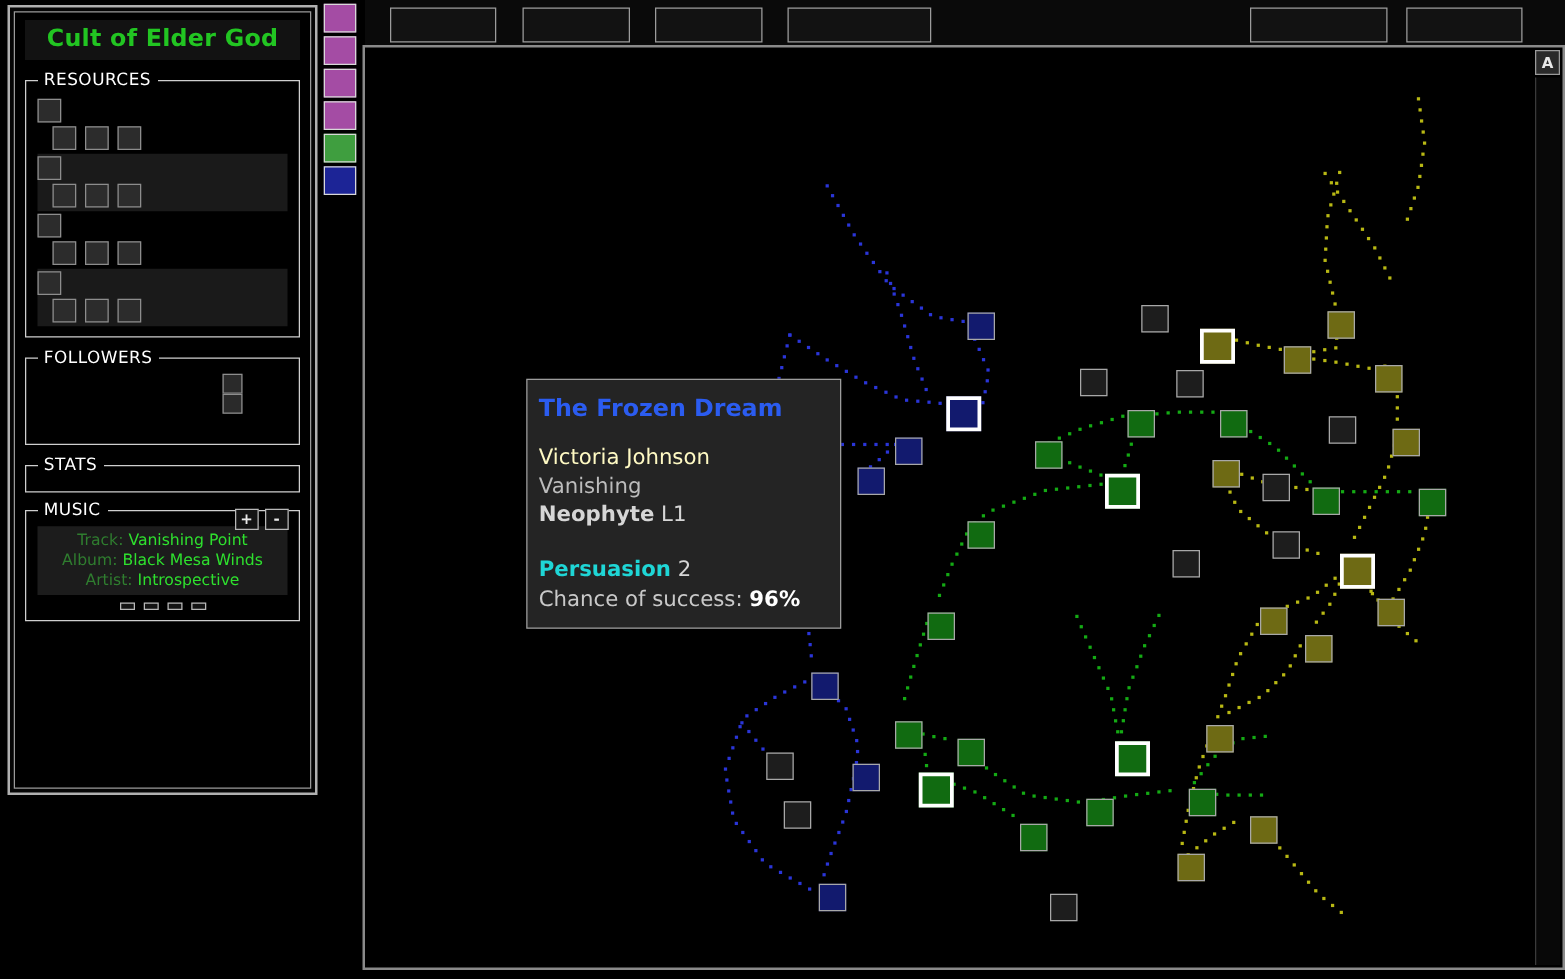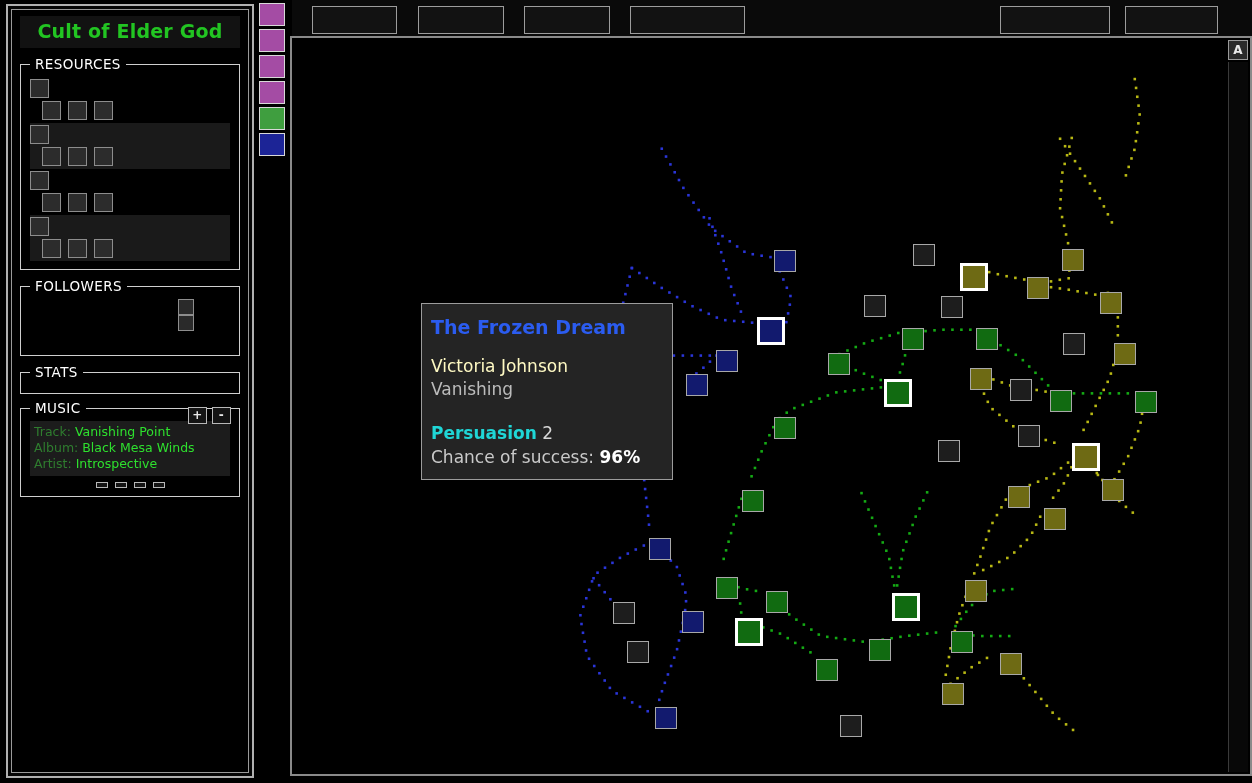--- a/index.html
+++ b/index.html
@@ -14,21 +14,21 @@
   #app {
     position: relative;
     width: 1252px; height: 783px;
     background: #000;
   }
 
   
   #sidebar {
     position: absolute;
     left: 6px; top: 4px;
-    width: 248px; height: 774px;
+    width: 248px; height: 632px;
     border: 2px solid #b0b0b0;
     background: #050505;
     padding: 3px;
   }
   #sidebar-inner {
     width: 100%; height: 100%;
     border: 1px solid #9a9a9a;
     background: #000;
     padding: 6px 8px;
   }
@@ -142,20 +142,21 @@
     position: absolute; right: 8px; top: -9px;
     display: flex; gap: 5px; z-index: 3;
   }
   #music-vol .vbtn {
     width: 19px; height: 17px; line-height: 15px;
     font-size: 12px; background:#141414;
   }
   #music-info {
     background: #1c1c1c;
     padding: 3px 4px 4px 4px;
+    text-align: center;
   }
   #music-info div { font-size: 12.5px; line-height: 16px; }
   .mlabel { color: #2f7d2f; }
   .mvalue { color: #2ee02e; }
   #music-buttons { display: flex; gap: 7px; justify-content: center; margin-top: 6px; }
   #music-buttons .btn {
     font-size: 9px; padding: 2px 5px; letter-spacing: .3px;
   }
 
   
@@ -998,20 +999,24 @@
       </div>
 
     <div id="scroll-up">A</div>
     <div id="scroll-track"></div>
   </div>
 
   <div id="tooltip">
     <div id="tt-title">The Frozen Dream</div>
     <div id="tt-name">Victoria Johnson</div>
     <div id="tt-occupation">Vanishing</div>
+    <div id="tt-rankline">
+      <span id="tt-rank">Neophyte</span>
+      <span id="tt-level">L1</span>
+    </div>
     <div id="tt-action">
       <span id="tt-action-name">Persuasion</span>
       <span id="tt-action-cost">2</span>
     </div>
     <div id="tt-chance">
       <span>Chance of success:</span>
       <b>96%</b>
     </div>
   </div>
 

